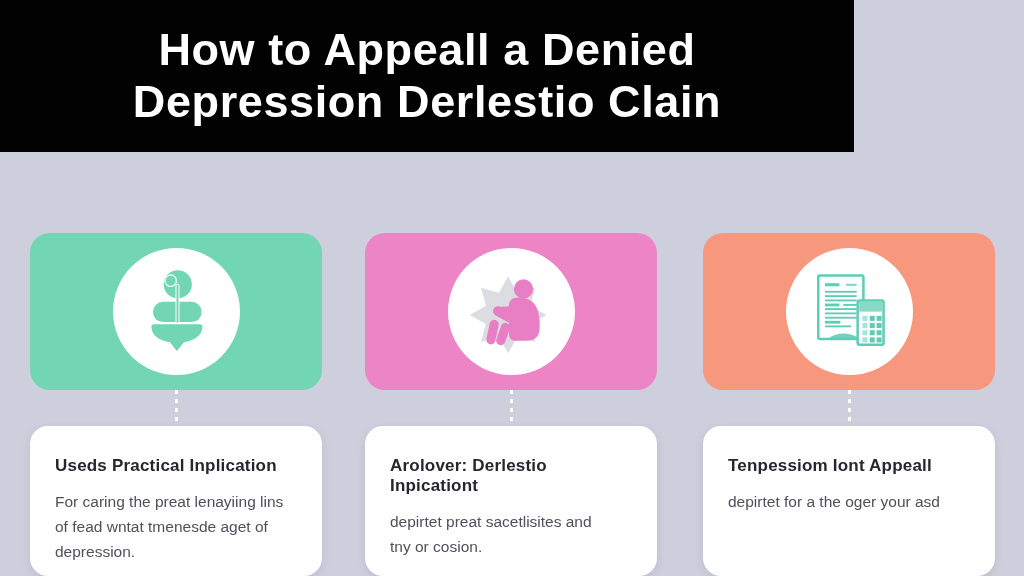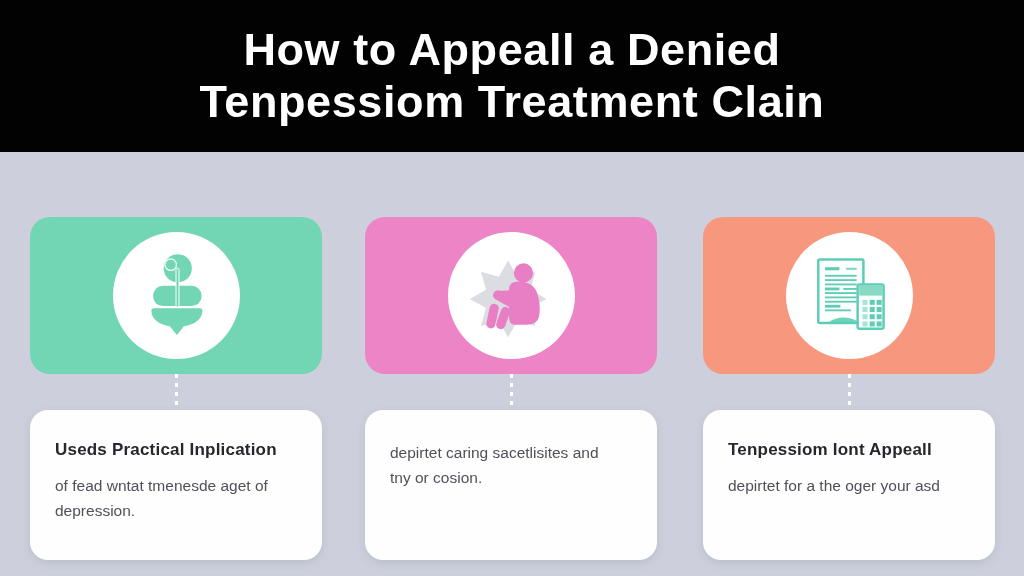--- a/index.html
+++ b/index.html
@@ -3,29 +3,29 @@
 <meta charset="utf-8">
 <style>
   html, body { margin: 0; padding: 0; }
   body {
     width: 1024px; height: 576px;
     background: #cdd0dc;
     font-family: "Liberation Sans", sans-serif;
     position: relative; overflow: hidden;
   }
   .header-banner {
-    position: absolute; top: 0; left: 0; width: 1024px; height: 152px;
+    position: absolute; top: 0; left: 0; width: 854px; height: 152px;
     background: #020202; color: #ffffff;
     display: flex; flex-direction: column; align-items: center; justify-content: center;
     text-align: center;
   }
   .header-banner .title-line {
     font-size: 45px; line-height: 52px; font-weight: bold; letter-spacing: 0.6px;
   }
-  .column { position: absolute; top: 217px; width: 292px; }
+  .column { position: absolute; top: 233px; width: 292px; }
   .col-0 { left: 30px; }
   .col-1 { left: 365px; }
   .col-2 { left: 703px; }
   .icon-box {
     height: 157px; border-radius: 20px;
     display: flex; align-items: center; justify-content: center;
   }
   .icon-circle {
     width: 127px; height: 127px; border-radius: 50%; background: #ffffff;
     display: flex; align-items: center; justify-content: center;
@@ -46,40 +46,41 @@
   .body-line {
     margin: 0; font-size: 15.5px; line-height: 25px; color: #50505a;
   }
   .body-line.last { text-align: left; }
 </style>
 </head>
 <body>
 
 <div class="header-banner">
   <div class="title-line">How to Appeall a Denied</div>
-  <div class="title-line">Tenpessiom Treatment Clain</div>
+  <div class="title-line">Depression Derlestio Clain</div>
 </div>
 
 <section class="column col-0">
   <div class="icon-box" style="background: rgb(114, 214, 180);">
     <div class="icon-circle">
       <svg width="88" height="97" viewBox="0 0 100 110">
         <g fill="#72d6b4">
           <circle cx="52" cy="24" r="16"></circle>
           <rect x="24" y="44" width="55" height="23" rx="11"></rect>
           <path d="M22 72 C22 82 31 88 43 90 L51 100 L59 90 C71 88 80 82 80 72 C80 70.3 79 69.5 77 69.5 L25 69.5 C23 69.5 22 70.3 22 72 Z"></path>
         </g>
         <circle cx="44" cy="20" r="6.5" fill="none" stroke="#ffffff" stroke-width="1.6" opacity="0.85"></circle>
         <rect x="50" y="24" width="3.4" height="44" rx="1.4" fill="#72d6b4" stroke="#ffffff" stroke-width="1.1"></rect>
       </svg>
     </div>
   </div>
   <div class="connector"></div>
   <div class="info-card">
     <h2 class="card-title">Useds Practical Inplication</h2>
+    <p class="body-line">For caring the preat lenayiing lins</p>
     <p class="body-line">of fead wntat tmenesde aget of</p>
     <p class="body-line last">depression.</p>
   </div>
 </section>
 
 <section class="column col-1">
   <div class="icon-box" style="background: rgb(236, 132, 198);">
     <div class="icon-circle">
       <svg width="96" height="96" viewBox="0 0 100 100">
         <path fill="#dbdde3" d="M47 13 L56.6 29.9 L75.3 24.7 L70.1 43.4 L87 53 L70.1 62.6 L75.3 81.3 L56.6 76.1 L47 93 L37.4 76.1 L18.7 81.3 L23.9 62.6 L7 53 L23.9 43.4 L18.7 24.7 L37.4 29.9 Z"></path>
@@ -89,21 +90,22 @@
           <rect x="32" y="44" width="34" height="9.5" rx="4.7" transform="rotate(-4 49 49)"></rect>
           <rect x="30" y="49" width="30" height="10" rx="5" transform="rotate(30 45 54)"></rect>
           <rect x="26" y="58" width="9.5" height="26" rx="4.7" transform="rotate(12 31 71)"></rect>
           <rect x="37" y="61" width="9.5" height="24" rx="4.7" transform="rotate(20 42 73)"></rect>
         </g>
       </svg>
     </div>
   </div>
   <div class="connector"></div>
   <div class="info-card">
-    <p class="body-line">depirtet caring sacetlisites and</p>
+    <h2 class="card-title">Arolover: Derlestio Inpicationt</h2>
+    <p class="body-line">depirtet preat sacetlisites and</p>
     <p class="body-line last">tny or cosion.</p>
   </div>
 </section>
 
 <section class="column col-2">
   <div class="icon-box" style="background: rgb(247, 151, 126);">
     <div class="icon-circle">
       <svg width="96" height="96" viewBox="0 0 100 100">
         <rect x="18" y="12" width="47" height="66" rx="1.5" fill="#fdfefe" stroke="#5ecdb5" stroke-width="2.6"></rect>
         <g fill="#5ecdb5">

